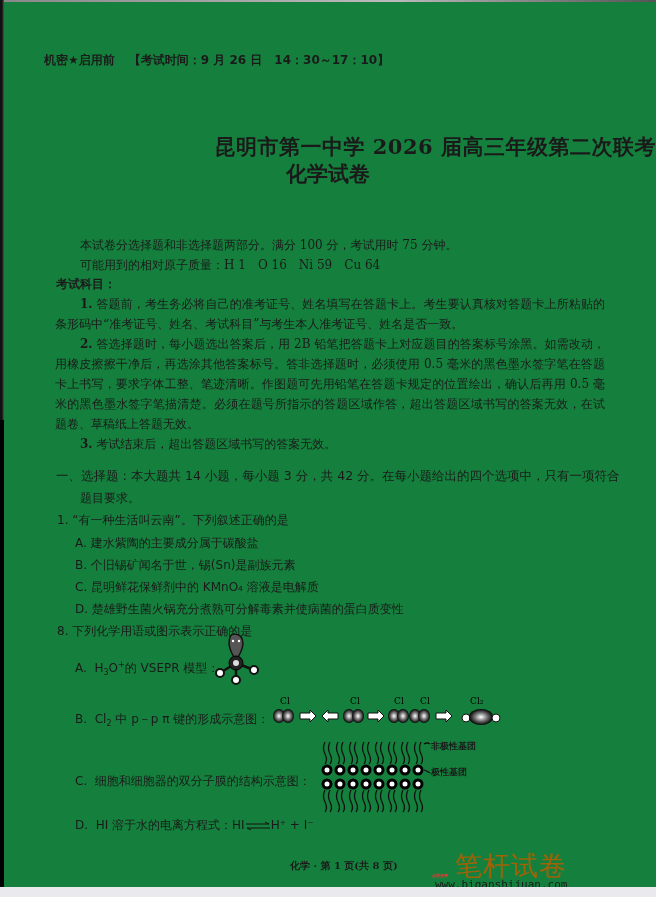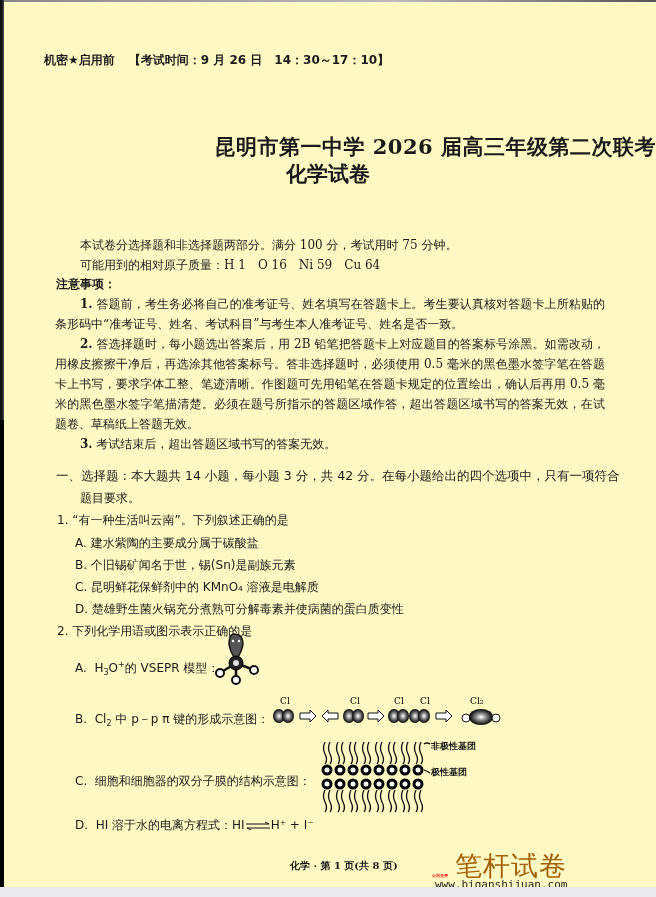--- a/index.html
+++ b/index.html
@@ -1,18 +1,18 @@
 <!DOCTYPE html>
 <html><head>
 <meta charset="utf-8">
 <style>
   html, body { margin:0; padding:0; }
   body { width:656px; height:897px; position:relative; overflow:hidden; background:#fbfbfb;
          font-family:"DejaVu Serif","Liberation Serif",serif; color:#1a1a1a; }
-  .page { position:absolute; left:0; top:0; width:656px; height:887px; background:#fef9c3; }
+  .page { position:absolute; left:0; top:0; width:656px; height:887px; background:#15803d; }
   .left-bar { position:absolute; left:0; top:0; width:4px; height:887px;
               background:linear-gradient(to right,#111 0,#111 2px,#555 4px); }
   .left-bar-thick { position:absolute; left:0; top:420px; width:4px; height:467px; background:#000; }
   .top-shadow { position:absolute; left:0; top:0; width:656px; height:2px; background:linear-gradient(to right,#888,#bbb 60%,#555); }
   .bottom-strip { position:absolute; left:0; top:887px; width:656px; height:10px; background:#e9e9ee; }
   .abs { position:absolute; white-space:nowrap; }
   .header-line { left:44px; top:52px; font-size:12px; font-family:"DejaVu Sans","Liberation Sans",sans-serif; font-weight:bold; }
   .header-line .gap { display:inline-block; width:14px; }
   .title { left:0; width:656px; text-align:center; font-weight:bold; font-family:"DejaVu Serif",serif; }
   .t1 { top:133px; font-size:21px; letter-spacing:0.5px;text-align:right; }
@@ -40,42 +40,42 @@
 
   <div class="abs header-line">
     <span>机密★启用前</span><span class="gap"></span><span>【考试时间：9 月 26 日　14：30～17：10】</span>
   </div>
 
   <div class="abs title t1">昆明市第一中学 2026 届高三年级第二次联考</div>
   <div class="abs title t2">化学试卷</div>
 
   <div class="abs p" style="left:80px;top:237px;">本试卷分选择题和非选择题两部分。满分 100 分，考试用时 75 分钟。</div>
   <div class="abs p" style="left:80px;top:257px;">可能用到的相对原子质量：H 1　O 16　Ni 59　Cu 64</div>
-  <div class="abs p b sans" style="left:56px;top:276px;">注意事项：</div>
+  <div class="abs p b sans" style="left:56px;top:276px;">考试科目：</div>
 
   <div class="para" style="top:294px;text-indent:25px;">
     <span class="b">1.</span> <span>答题前，考生务必将自己的准考证号、姓名填写在答题卡上。考生要认真核对答题卡上所粘贴的条形码中“准考证号、姓名、考试科目”与考生本人准考证号、姓名是否一致。</span>
   </div>
   <div class="para" style="top:334px;text-indent:25px;">
     <span class="b">2.</span> <span>答选择题时，每小题选出答案后，用 2B 铅笔把答题卡上对应题目的答案标号涂黑。如需改动，用橡皮擦擦干净后，再选涂其他答案标号。答非选择题时，必须使用 0.5 毫米的黑色墨水签字笔在答题卡上书写，要求字体工整、笔迹清晰。作图题可先用铅笔在答题卡规定的位置绘出，确认后再用 0.5 毫米的黑色墨水签字笔描清楚。必须在题号所指示的答题区域作答，超出答题区域书写的答案无效，在试题卷、草稿纸上答题无效。</span>
   </div>
   <div class="para" style="top:434px;text-indent:25px;">
     <span class="b">3.</span> <span>考试结束后，超出答题区域书写的答案无效。</span>
   </div>
 
   <div class="abs p sans" style="left:56px;top:468px;font-size:12.5px;">一、选择题：本大题共 14 小题，每小题 3 分，共 42 分。在每小题给出的四个选项中，只有一项符合</div>
   <div class="abs p sans" style="left:80px;top:490px;font-size:12px;">题目要求。</div>
 
   <div class="q" style="top:512px;">1. “有一种生活叫云南”。下列叙述正确的是</div>
   <div class="opt" style="top:535px;">A. 建水紫陶的主要成分属于碳酸盐</div>
   <div class="opt" style="top:557px;">B. 个旧锡矿闻名于世，锡(Sn)是副族元素</div>
   <div class="opt" style="top:579px;">C. 昆明鲜花保鲜剂中的 KMnO₄ 溶液是电解质</div>
   <div class="opt" style="top:601px;">D. 楚雄野生菌火锅充分煮熟可分解毒素并使病菌的蛋白质变性</div>
 
-  <div class="q" style="top:623px;">2. 下列化学用语或图示表示正确的是</div>
+  <div class="q" style="top:623px;">8. 下列化学用语或图示表示正确的是</div>
 
   <div class="opt" style="top:660px;">
     <span>A.</span>&nbsp;
     <span>H</span><sub>3</sub><span>O</span><sup>+</sup><span>的 VSEPR 模型：</span>
   </div>
   <svg style="left:212px;top:632px;" width="50" height="56">
     <path d="M22 2 Q31 2 31 12 Q30 20 24 28 Q18 20 17 12 Q17 2 22 2Z" fill="#555" stroke="#111" stroke-width="1.5"></path>
     <circle cx="21" cy="9" r="1.2" fill="#fff"></circle>
       <circle cx="27" cy="9" r="1.2" fill="#fff"></circle>
     <line x1="24" y1="31" x2="8" y2="41" stroke="#111" stroke-width="2.5"></line>

